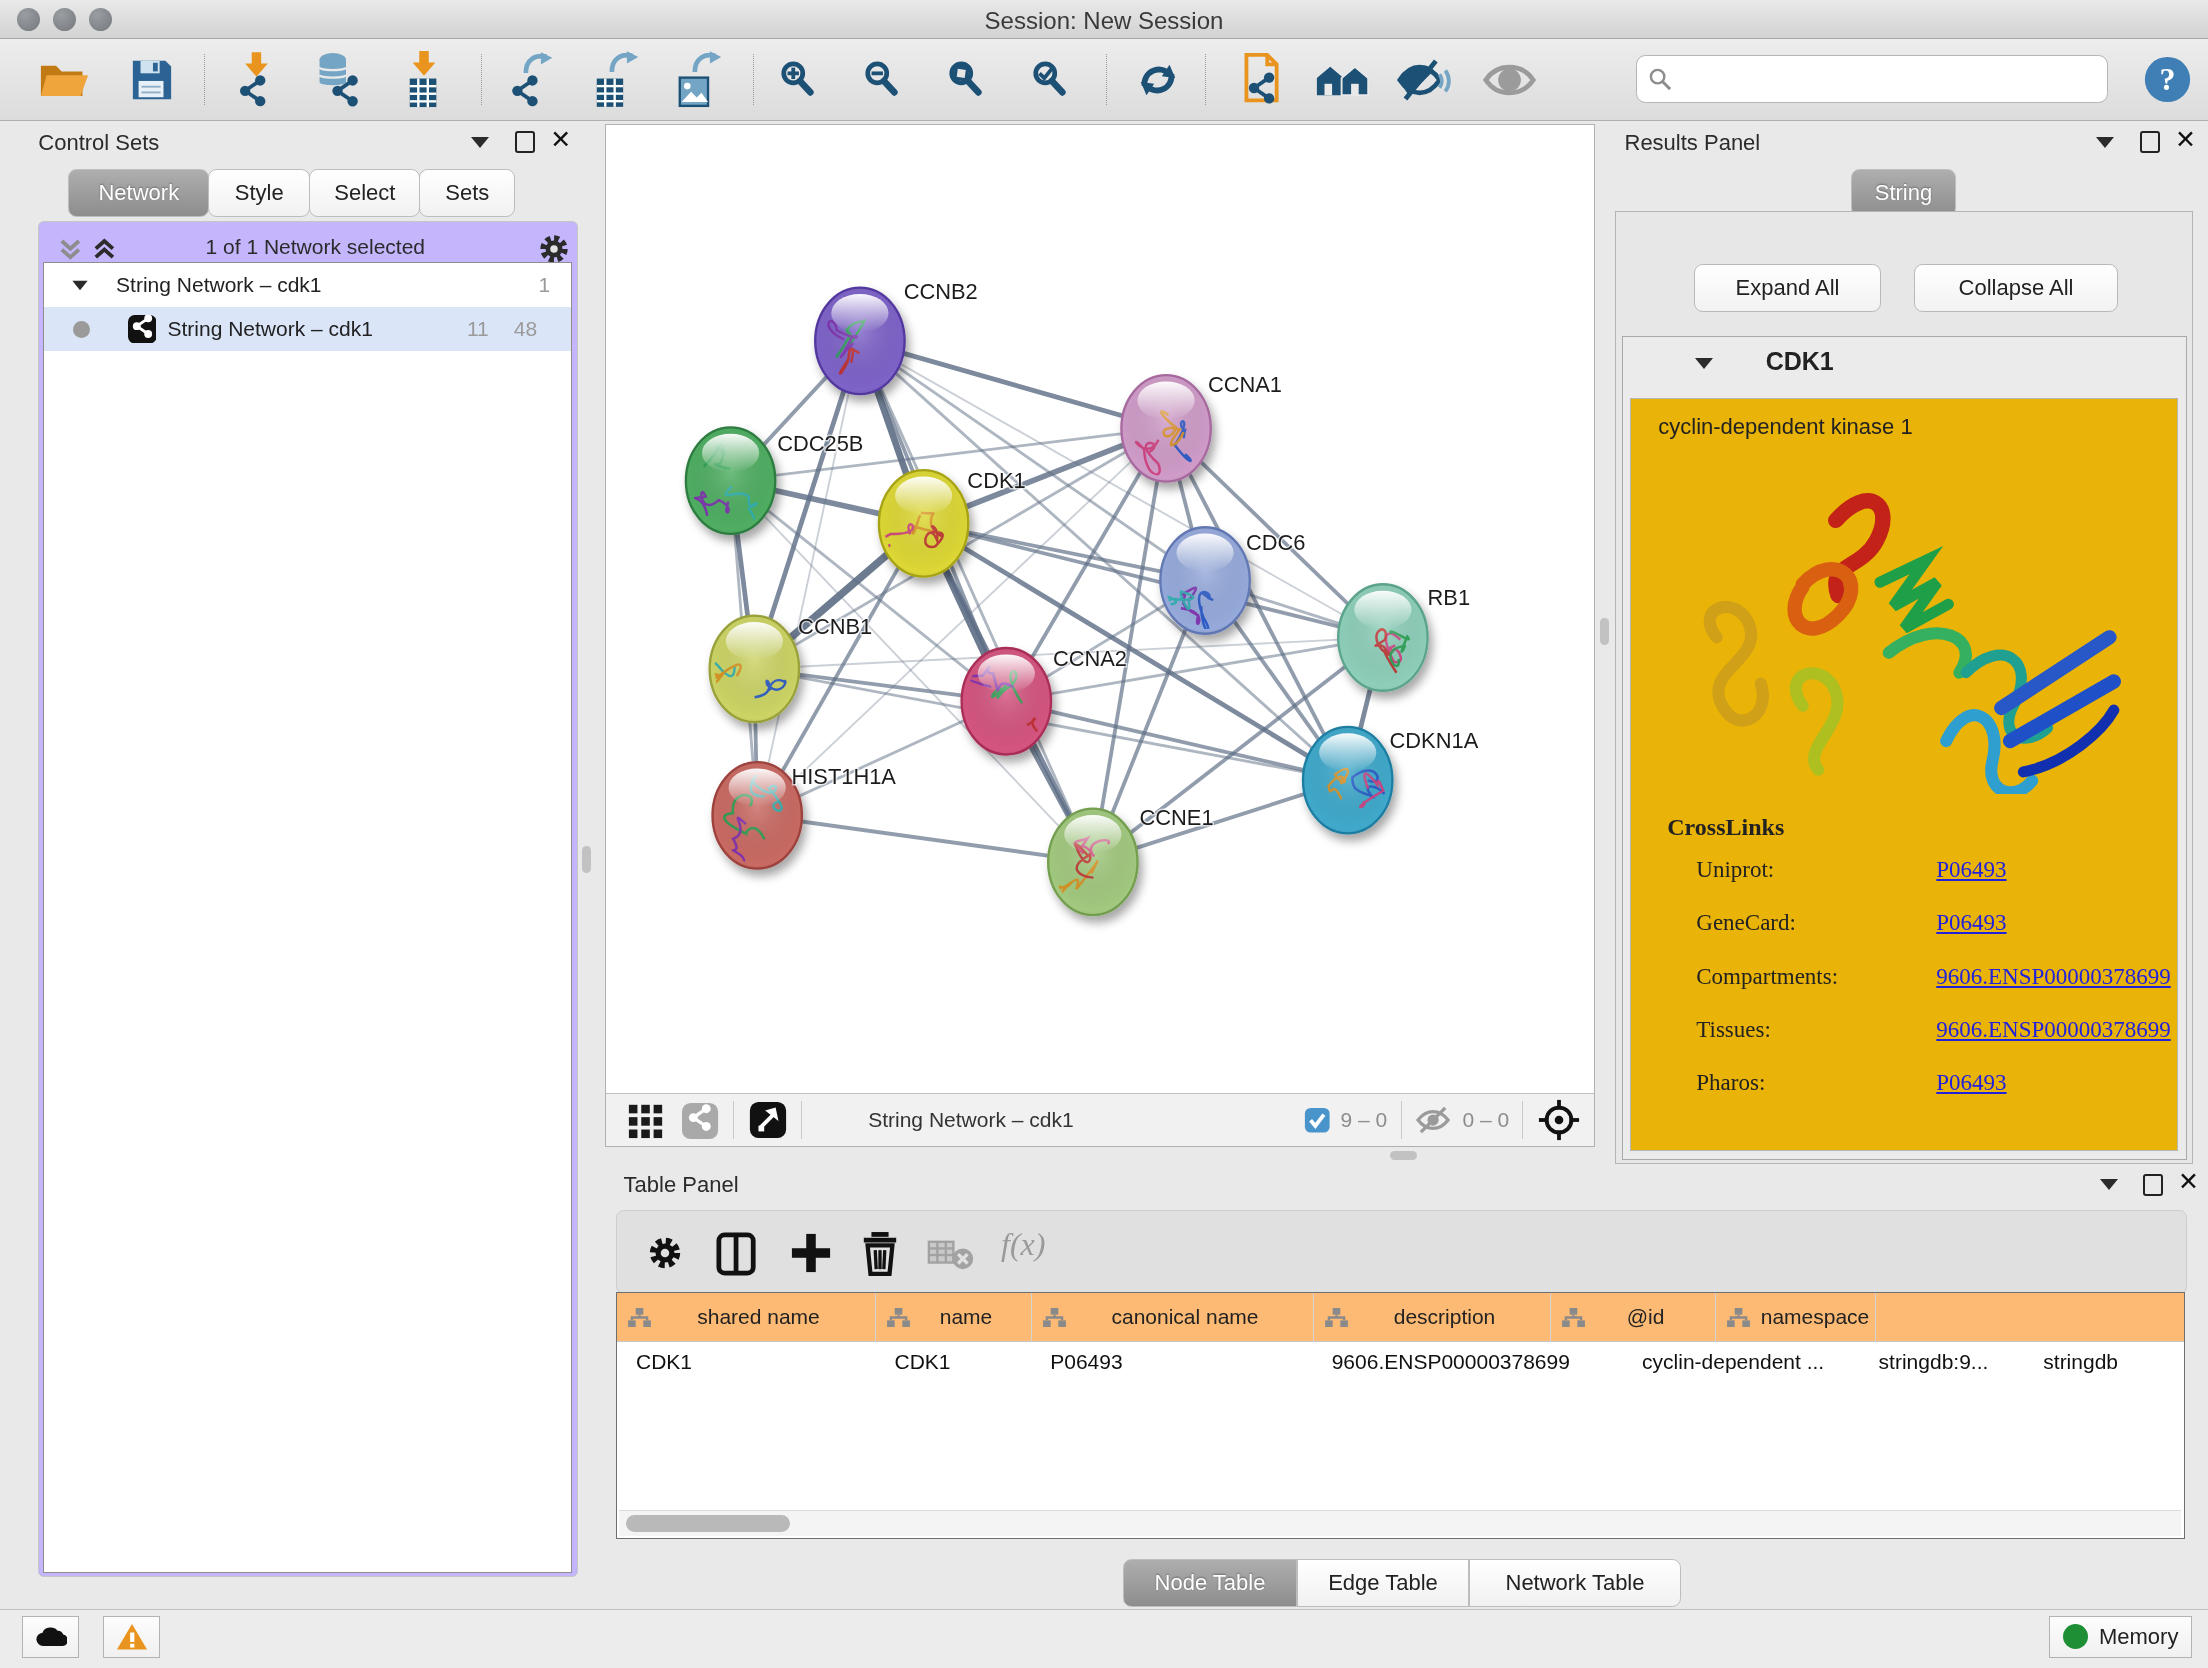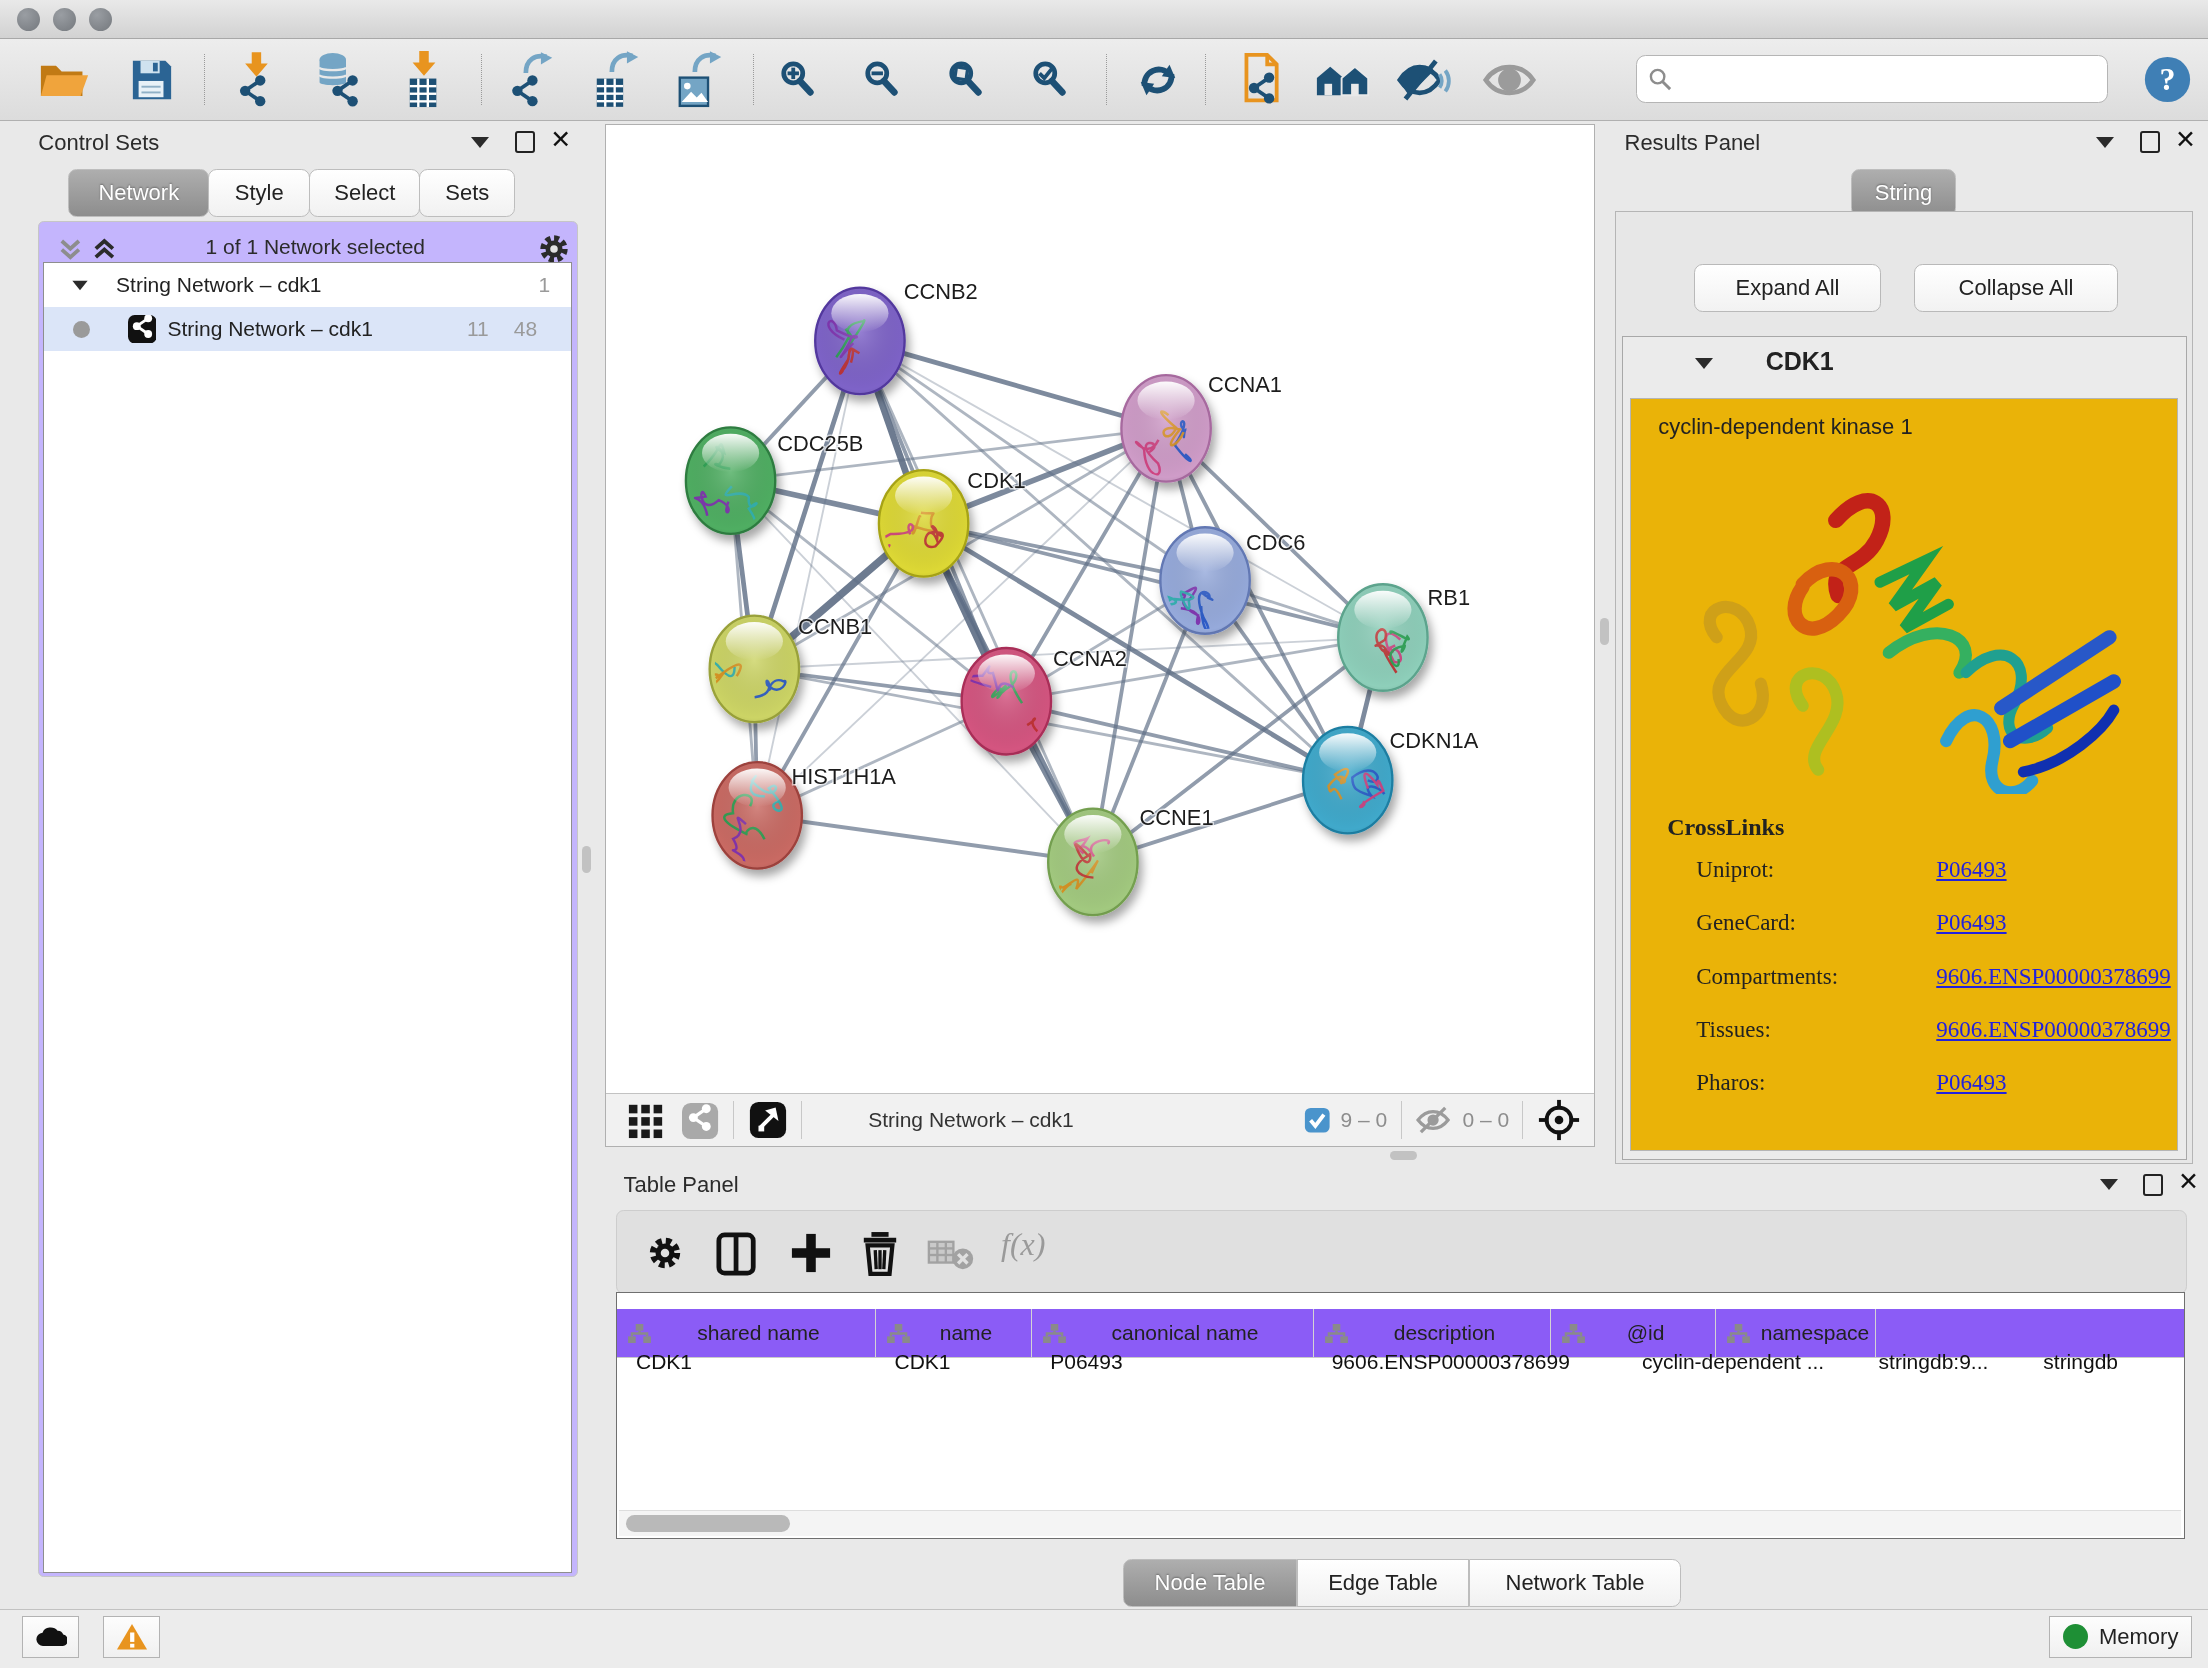--- a/index.html
+++ b/index.html
@@ -46,21 +46,21 @@
     display:flex;align-items:center;justify-content:center;font-size:22px;}
   .rp-entry{left:5.7px;top:124px;width:563px;height:822px;border:1px solid #a8a8a8;background:#ebebeb;}
   .rp-inner{left:7.6px;top:61px;width:546px;height:751px;border:1px solid #b5b5b5;background:#eab308;}
   .serif{font-family:"Liberation Serif",serif;}
   .xlink{color:#2222dd;text-decoration:underline;}
   .xrow{position:absolute;left:65px;font-size:23px;}
   .xrow .xval{position:absolute;left:240px;top:0;}
   
   .tp-toolbar{left:616px;top:1210px;width:1569px;height:82px;background:#e0e0e0;border:1px solid #cdcdcd;border-radius:7.6px;}
   .tp-table{left:616px;top:1292px;width:1569px;height:247px;background:#fff;border:1.9px solid #6f6f6f;box-sizing:border-box;}
-  .th-row{left:0;top:16px;height:48px;width:100%;background:#8b5cf6;border-bottom:1px solid #c9c9c9;display:flex;}
+  .th-row{left:0;top:0;height:48px;width:100%;background:#fdba74;border-bottom:1px solid #c9c9c9;display:flex;}
   .th{box-sizing:border-box;border-right:1px solid #d4d4d4;display:flex;align-items:center;justify-content:center;
      font-size:21px;color:#222;position:relative;overflow:hidden;white-space:nowrap;}
   .th svg{position:absolute;left:11.4px;}
   .td-row{left:0;top:48px;height:42px;width:100%;display:flex;}
   .td{box-sizing:border-box;padding-left:19px;display:flex;align-items:center;font-size:21px;color:#111;
      overflow:hidden;white-space:nowrap;}
   .hscroll{left:1.9px;bottom:1.9px;width:1562px;height:25px;background:#f4f4f4;border-top:1px solid #ddd;position:absolute;}
   .hthumb{position:absolute;left:7.6px;top:3.8px;width:164px;height:17px;background:#b9b9b9;border-radius:8.6px;}
   .fx{font-family:"Liberation Serif",serif;font-style:italic;font-size:32px;color:#9a9a9a;}
   
@@ -70,20 +70,21 @@
   .grip-v{width:8.6px;height:27px;border-radius:4.8px;background:#c2c2c2;}
   .grip-h{width:27px;height:8.6px;border-radius:4.8px;background:#c2c2c2;}
 </style>
 </head>
 <body>
 
 <div class="abs titlebar">
   <div class="abs tl" style="left:17px"></div>
   <div class="abs tl" style="left:53px"></div>
   <div class="abs tl" style="left:89px"></div>
+  <div class="abs title-text">Session: New Session</div>
 </div>
 
 <svg width="0" height="0" style="position:absolute">
     <defs>
   <g id="g-share">
         <line x1="7" y1="17" x2="23" y2="6" stroke="#1d5075" stroke-width="4"></line>
         <line x1="7" y1="17" x2="23" y2="28" stroke="#1d5075" stroke-width="4"></line>
         <circle cx="7" cy="17" r="5.5" fill="#1d5075"></circle>
         <circle cx="23" cy="6" r="5.5" fill="#1d5075"></circle>
         <circle cx="23" cy="28" r="5.5" fill="#1d5075"></circle>

